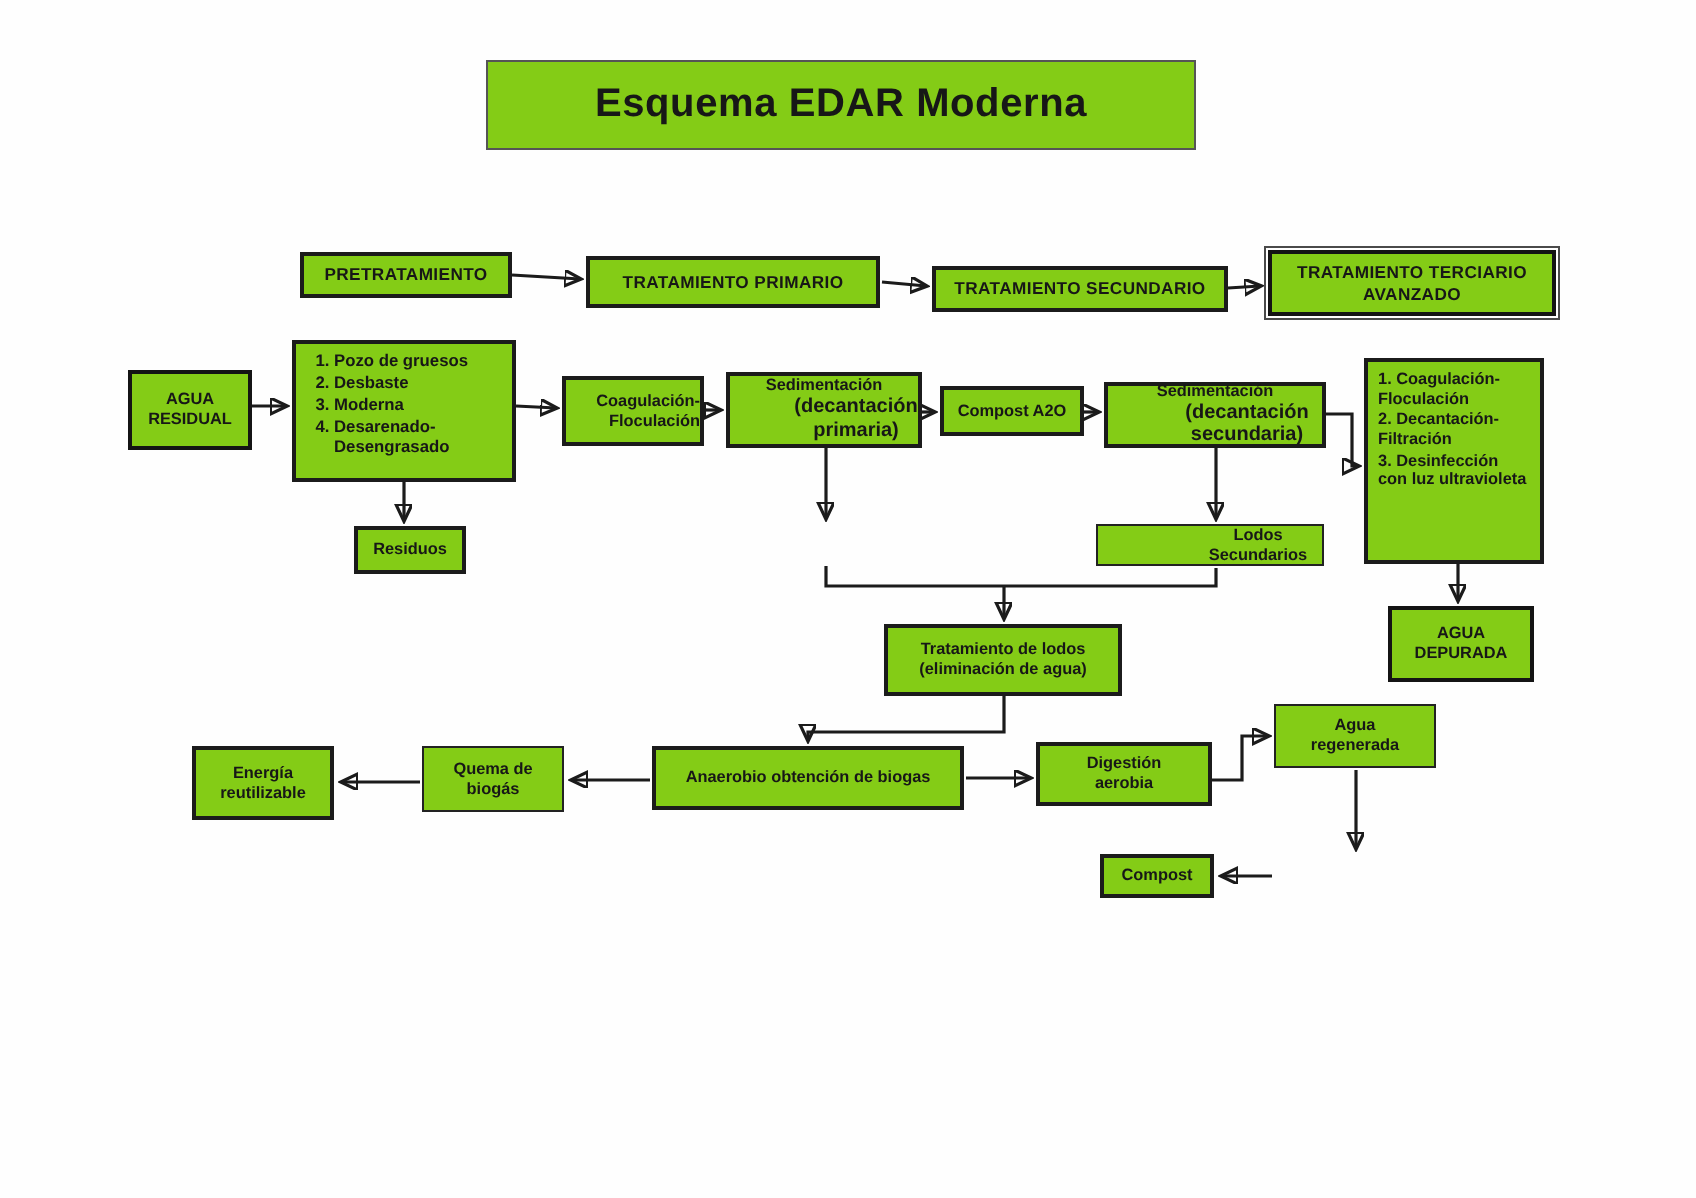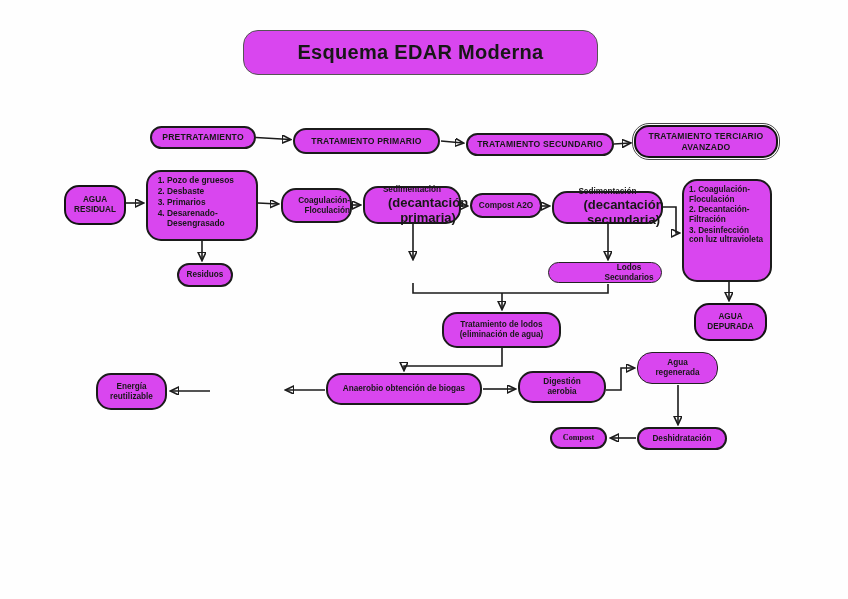--- a/index.html
+++ b/index.html
@@ -1,35 +1,35 @@
 <!DOCTYPE html>
 <html><head>
 <meta charset="utf-8">
 <style>
   html,body{margin:0;padding:0;background:#e8e8e8;}
   .page{
     position:relative;width:848px;height:599px;background:#fefefe;
     font-family:"Liberation Sans",sans-serif;color:#161616;overflow:hidden;
   }
   .box{
-    position:absolute;box-sizing:border-box;background:#d946ef;
+    position:absolute;box-sizing:border-box;background:#84cc16;
     display:flex;flex-direction:column;align-items:center;justify-content:center;
-    text-align:center;font-weight:bold;color:#171717;line-height:1.18;border-radius:15px;
+    text-align:center;font-weight:bold;color:#171717;line-height:1.18;
   }
   .b1{border:1.4px solid #222;}
   .b2{border:2px solid #1b1b1b;}
   .b3{border:2.4px solid #141414;}
   .double{border:2.2px solid #141414;outline:1px solid #4a4a4a;outline-offset:1px;}
   .title-box{
     left:243px;top:30px;width:355px;height:45px;
     font-size:20px;letter-spacing:.3px;border:1.2px solid #555;
   }
   .stage{font-size:8.6px;letter-spacing:.2px;}
   .small{font-size:8.2px;}
-  .tiny{font-size:13px;margin-left:32px;}
+  .tiny{font-size:10px;margin-left:32px;}
   .listbox{align-items:flex-start;justify-content:flex-start;text-align:left;}
   .listbox ol{margin:4px 2px 2px 4px;padding-left:15px;font-size:8.4px;font-weight:bold;}
   .listbox ol li{margin-bottom:1px;overflow-wrap:break-word;}
   .listbox2{justify-content:flex-start;}
   .listbox2 ol{margin:4px 2px;padding:0 3px;list-style:none;counter-reset:n;font-size:8.2px;font-weight:bold;}
   .listbox2 ol li{text-align:left;overflow-wrap:break-word;margin-bottom:1px;}
   .listbox2 ol li::before{counter-increment:n;content:counter(n) ". ";}
   svg.wires{position:absolute;left:0;top:0;pointer-events:none;}
   svg.wires path, svg.wires line, svg.wires polyline{stroke:#1b1b1b;stroke-width:1.6;fill:none;}
 </style>
@@ -58,21 +58,21 @@
 
   <div class="box b3 small" style="left:64px;top:185px;width:62px;height:40px;">
     <span>AGUA</span>
     <span>RESIDUAL</span>
   </div>
 
   <div class="box b2 listbox" style="left:146px;top:170px;width:112px;height:71px;">
     <ol>
       <li>Pozo de gruesos</li>
       <li>Desbaste</li>
-      <li>Primarios</li>
+      <li>Moderna</li>
       <li>Desarenado-Desengrasado</li>
     </ol>
   </div>
 
   <div class="box b2 small" style="left:281px;top:188px;width:71px;height:35px;align-items:flex-end;">
     <span>Coagulación-</span>
     <span>Floculación</span>
   </div>
 
   <div class="box b2" style="left:363px;top:186px;width:98px;height:38px;">
@@ -114,42 +114,43 @@
   <div class="box b2 small" style="left:442px;top:312px;width:119px;height:36px;">
     <span>Tratamiento de lodos</span>
     <span>(eliminación de agua)</span>
   </div>
 
   <div class="box b2 small" style="left:96px;top:373px;width:71px;height:37px;">
     <span>Energía</span>
     <span>reutilizable</span>
   </div>
 
+  <div class="box b1 small" style="left:211px;top:373px;width:71px;height:33px;">
+    <span>Quema de</span>
+    <span>biogás</span>
+  </div>
 
   <div class="box b2 small" style="left:326px;top:373px;width:156px;height:32px;">
     <span>Anaerobio obtención de biogas</span>
   </div>
 
   <div class="box b2 small" style="left:518px;top:371px;width:88px;height:32px;">
     <span>Digestión</span>
     <span>aerobia</span>
   </div>
 
   <div class="box b1 small" style="left:637px;top:352px;width:81px;height:32px;">
     <span>Agua</span>
     <span>regenerada</span>
   </div>
 
-  <div class="box b2 small" style="left:550px;top:427px;width:57px;height:22px;font-family:Liberation Serif, serif;">
+  <div class="box b2 small" style="left:550px;top:427px;width:57px;height:22px;">
     <span>Compost</span>
   </div>
 
-  <div class="box b2 small" style="left:637px;top:427px;width:90px;height:23px;">
-    <span>Deshidratación</span>
-  </div>
 
   <svg class="wires" width="848" height="599" viewBox="0 0 848 599">
     <defs>
       <marker id="ah" markerWidth="10" markerHeight="9" refX="7.8" refY="4" orient="auto" markerUnits="userSpaceOnUse">
         <path d="M0,0 L8.5,4 L0,8 Z" fill="#1b1b1b" stroke="none"></path>
       </marker>
     </defs>
     <line x1="256" y1="137.5" x2="290" y2="139.5" marker-end="url(#ah)"></line>
     <line x1="441" y1="141" x2="463" y2="143" marker-end="url(#ah)"></line>
     <line x1="614" y1="144" x2="630" y2="143" marker-end="url(#ah)"></line>

